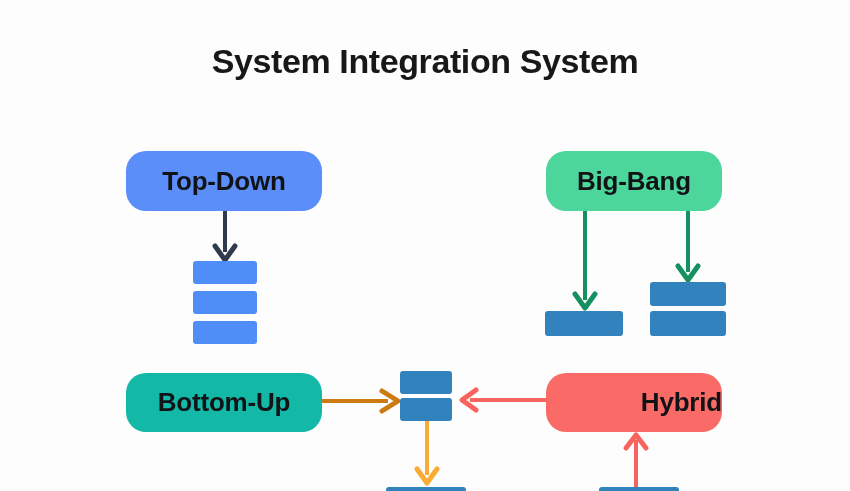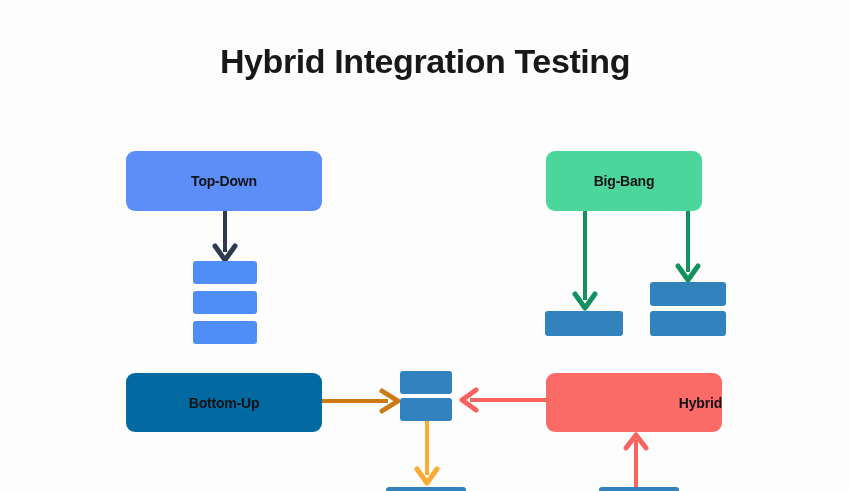--- a/index.html
+++ b/index.html
@@ -24,25 +24,25 @@
     font-size: 34px;
     font-weight: bold;
     line-height: 1.28;
     color: #17181a;
     letter-spacing: -0.4px;
   }
   #title .line { display: block; }
 
   .node {
     position: absolute;
-    border-radius: 9px;
+    border-radius: 20px;
     display: flex;
     align-items: center;
     justify-content: center;
-    font-size: 14px;
+    font-size: 26px;
     font-weight: bold;
     color: #111317;
     letter-spacing: -0.2px;
     box-sizing: border-box;
   }
 
   .bar {
     position: absolute;
     border-radius: 3px;
     box-sizing: border-box;
@@ -50,21 +50,21 @@
 
   .edge { position: absolute; }
   .edge svg { display: block; overflow: visible; }
 </style>
 </head>
 <body>
 
 <div id="canvas">
 
   <div id="title">
-    <span class="line">Hybrid Integration Testing</span>
+    <span class="line">System Integration System</span>
   </div>
 
   <div class="edge" style="left:212px; top:206px; width:26px; height:58px;">
     <svg width="26" height="58" viewBox="0 0 26 58">
       <path d="M13 0 L13 46" stroke="#2f3a4f" stroke-width="4" fill="none"></path>
       <path d="M3 40 L13 54 L23 40" stroke="#2f3a4f" stroke-width="5" fill="none" stroke-linecap="round" stroke-linejoin="round"></path>
     </svg>
   </div>
 
   <div class="edge" style="left:572px; top:208px; width:26px; height:106px;">
@@ -120,25 +120,25 @@
   <div class="bar" style="left:650px; top:282px; width:76px; height:24px; background:#3182bd;"></div>
   <div class="bar" style="left:650px; top:311px; width:76px; height:25px; background:#3182bd;"></div>
 
   <div class="bar" style="left:386px; top:487px; width:80px; height:24px; background:#3182bd;"></div>
   <div class="bar" style="left:599px; top:487px; width:80px; height:24px; background:#3182bd;"></div>
 
   <div class="node" style="left:126px; top:151px; width:196px; height:60px; background:#5b8ef9;">
     <span>Top-Down</span>
   </div>
 
-  <div class="node" style="left:546px; top:151px; width:156px; height:60px; background:#4dd69c;">
+  <div class="node" style="left:546px; top:151px; width:176px; height:60px; background:#4dd69c;">
     <span>Big-Bang</span>
   </div>
 
-  <div class="node" style="left:126px; top:373px; width:196px; height:59px; background:#0369a1;">
+  <div class="node" style="left:126px; top:373px; width:196px; height:59px; background:#14b8a6;">
     <span>Bottom-Up</span>
   </div>
 
   <div class="node" style="left:546px; top:373px; width:176px; height:59px; background:#fa6a66;justify-content:flex-end;">
     <span>Hybrid</span>
   </div>
 
 </div>
 
 </body></html>

